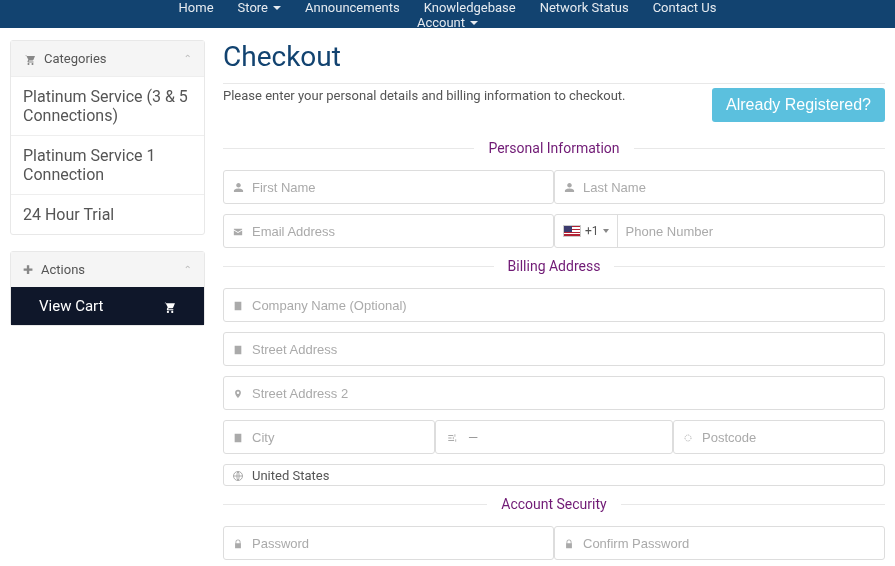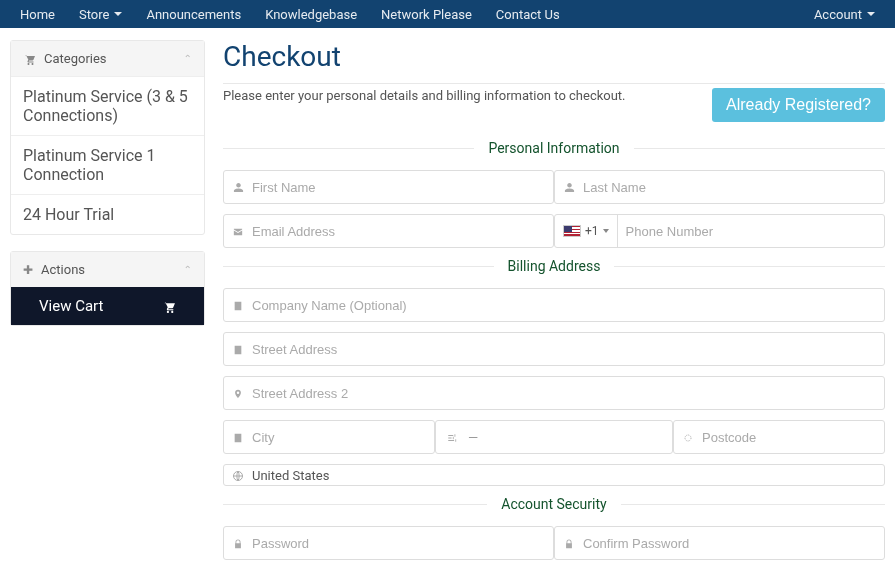--- a/index.html
+++ b/index.html
@@ -1,18 +1,18 @@
 <!DOCTYPE html>
 <html><head>
 <meta charset="utf-8">
 <style>
 * { box-sizing: border-box; margin: 0; padding: 0; }
 body { font-family: -apple-system, BlinkMacSystemFont, "Segoe UI", Roboto, "Helvetica Neue", Arial, sans-serif; font-size: 13px; color: #555; background: #fff; }
 
-.navbar { background: #124370; height: 28px; display: flex; align-items: center; padding: 10px 8px; }
+.navbar { background: #124370; height: 28px; display: flex; align-items: center; padding: 0 8px; flex-direction: column; }
 .navbar .nav-left { display: flex; flex: 1; }
 .navbar .nav-item { color: #e6ebf0; font-size: 13px; padding: 0 12px; cursor: pointer; display: flex; align-items: center; }
 .navbar .caret { display: inline-block; margin-left: 5px; width: 0; height: 0; border-left: 4px solid transparent; border-right: 4px solid transparent; border-top: 4px solid #e6ebf0; }
 
 .container { display: flex; padding: 12px 10px; max-width: 895px; }
 .sidebar { width: 195px; margin-right: 18px; }
 .panel { border: 1px solid #e8e8e8; border-radius: 3px; margin-bottom: 16px; background: #fff; }
 .panel-header { background: #f5f5f5; padding: 10px 12px; font-size: 13px; color: #555; display: flex; align-items: center; }
 .panel-header .hicon { margin-right: 8px; color: #888; font-size: 12px; }
 .panel-header .chev { margin-left: auto; color: #bbb; font-size: 10px; }
@@ -22,21 +22,21 @@
 .action-item .cart { margin-left: auto; font-size: 12px; }
 
 .main { flex: 1; min-width: 0; }
 .page-title { font-size: 28px; color: #124370; font-weight: 400; padding-bottom: 10px; border-bottom: 1px solid #e8e8e8; margin-bottom: 4px; }
 .subhead-row { display: flex; align-items: flex-start; margin-bottom: 18px; }
 .subhead-text { font-size: 13px; color: #555; }
 .already-btn { margin-left: auto; background: #5bc0de; color: #fff; border: none; border-radius: 3px; padding: 8px 14px; font-size: 16px; cursor: pointer; }
 
 .legend-wrap { position: relative; text-align: center; margin: 6px 0 14px; }
 .legend-wrap::before { content: ""; position: absolute; top: 50%; left: 0; right: 0; border-top: 1px solid #e8e8e8; z-index: 0; }
-.legend-wrap span { position: relative; background: #fff; padding: 0 14px; color: #14532d; font-size: 14px; z-index: 1; }
+.legend-wrap span { position: relative; background: #fff; padding: 0 14px; color: #701a75; font-size: 14px; z-index: 1; }
 
 .row { display: flex; margin-bottom: 10px; }
 .col { flex: 1; min-width: 0; }
 .col-3 { flex: 0 0 calc((100% - 48px) / 3); }
 
 .input-group { display: flex; align-items: center; border: 1px solid #ddd; border-radius: 3px; background: #fff; height: 34px; }
 .input-group .addon { width: 28px; text-align: center; color: #aaa; font-size: 12px; flex-shrink: 0; }
 .input-group input { border: none; outline: none; flex: 1; font-size: 13px; padding: 0 6px 0 0; color: #555; background: transparent; height: 100%; }
 .input-group input::placeholder { color: #aaa; }
 .input-group .phone-prefix { display: flex; align-items: center; padding: 0 8px; border-right: 1px solid #ddd; height: 100%; cursor: pointer; }
@@ -61,21 +61,21 @@
 
 <div class="navbar">
   <div class="nav-left">
     <div class="nav-item">Home</div>
     <div class="nav-item">
         <span>Store</span>
         <span class="caret"></span>
       </div>
     <div class="nav-item">Announcements</div>
     <div class="nav-item">Knowledgebase</div>
-    <div class="nav-item">Network Please</div>
+    <div class="nav-item">Network Status</div>
     <div class="nav-item">Contact Us</div>
   </div>
   <div class="nav-item">
       <span>Account</span>
       <span class="caret"></span>
     </div>
 </div>
 
 <div class="container">
   <div class="sidebar">

